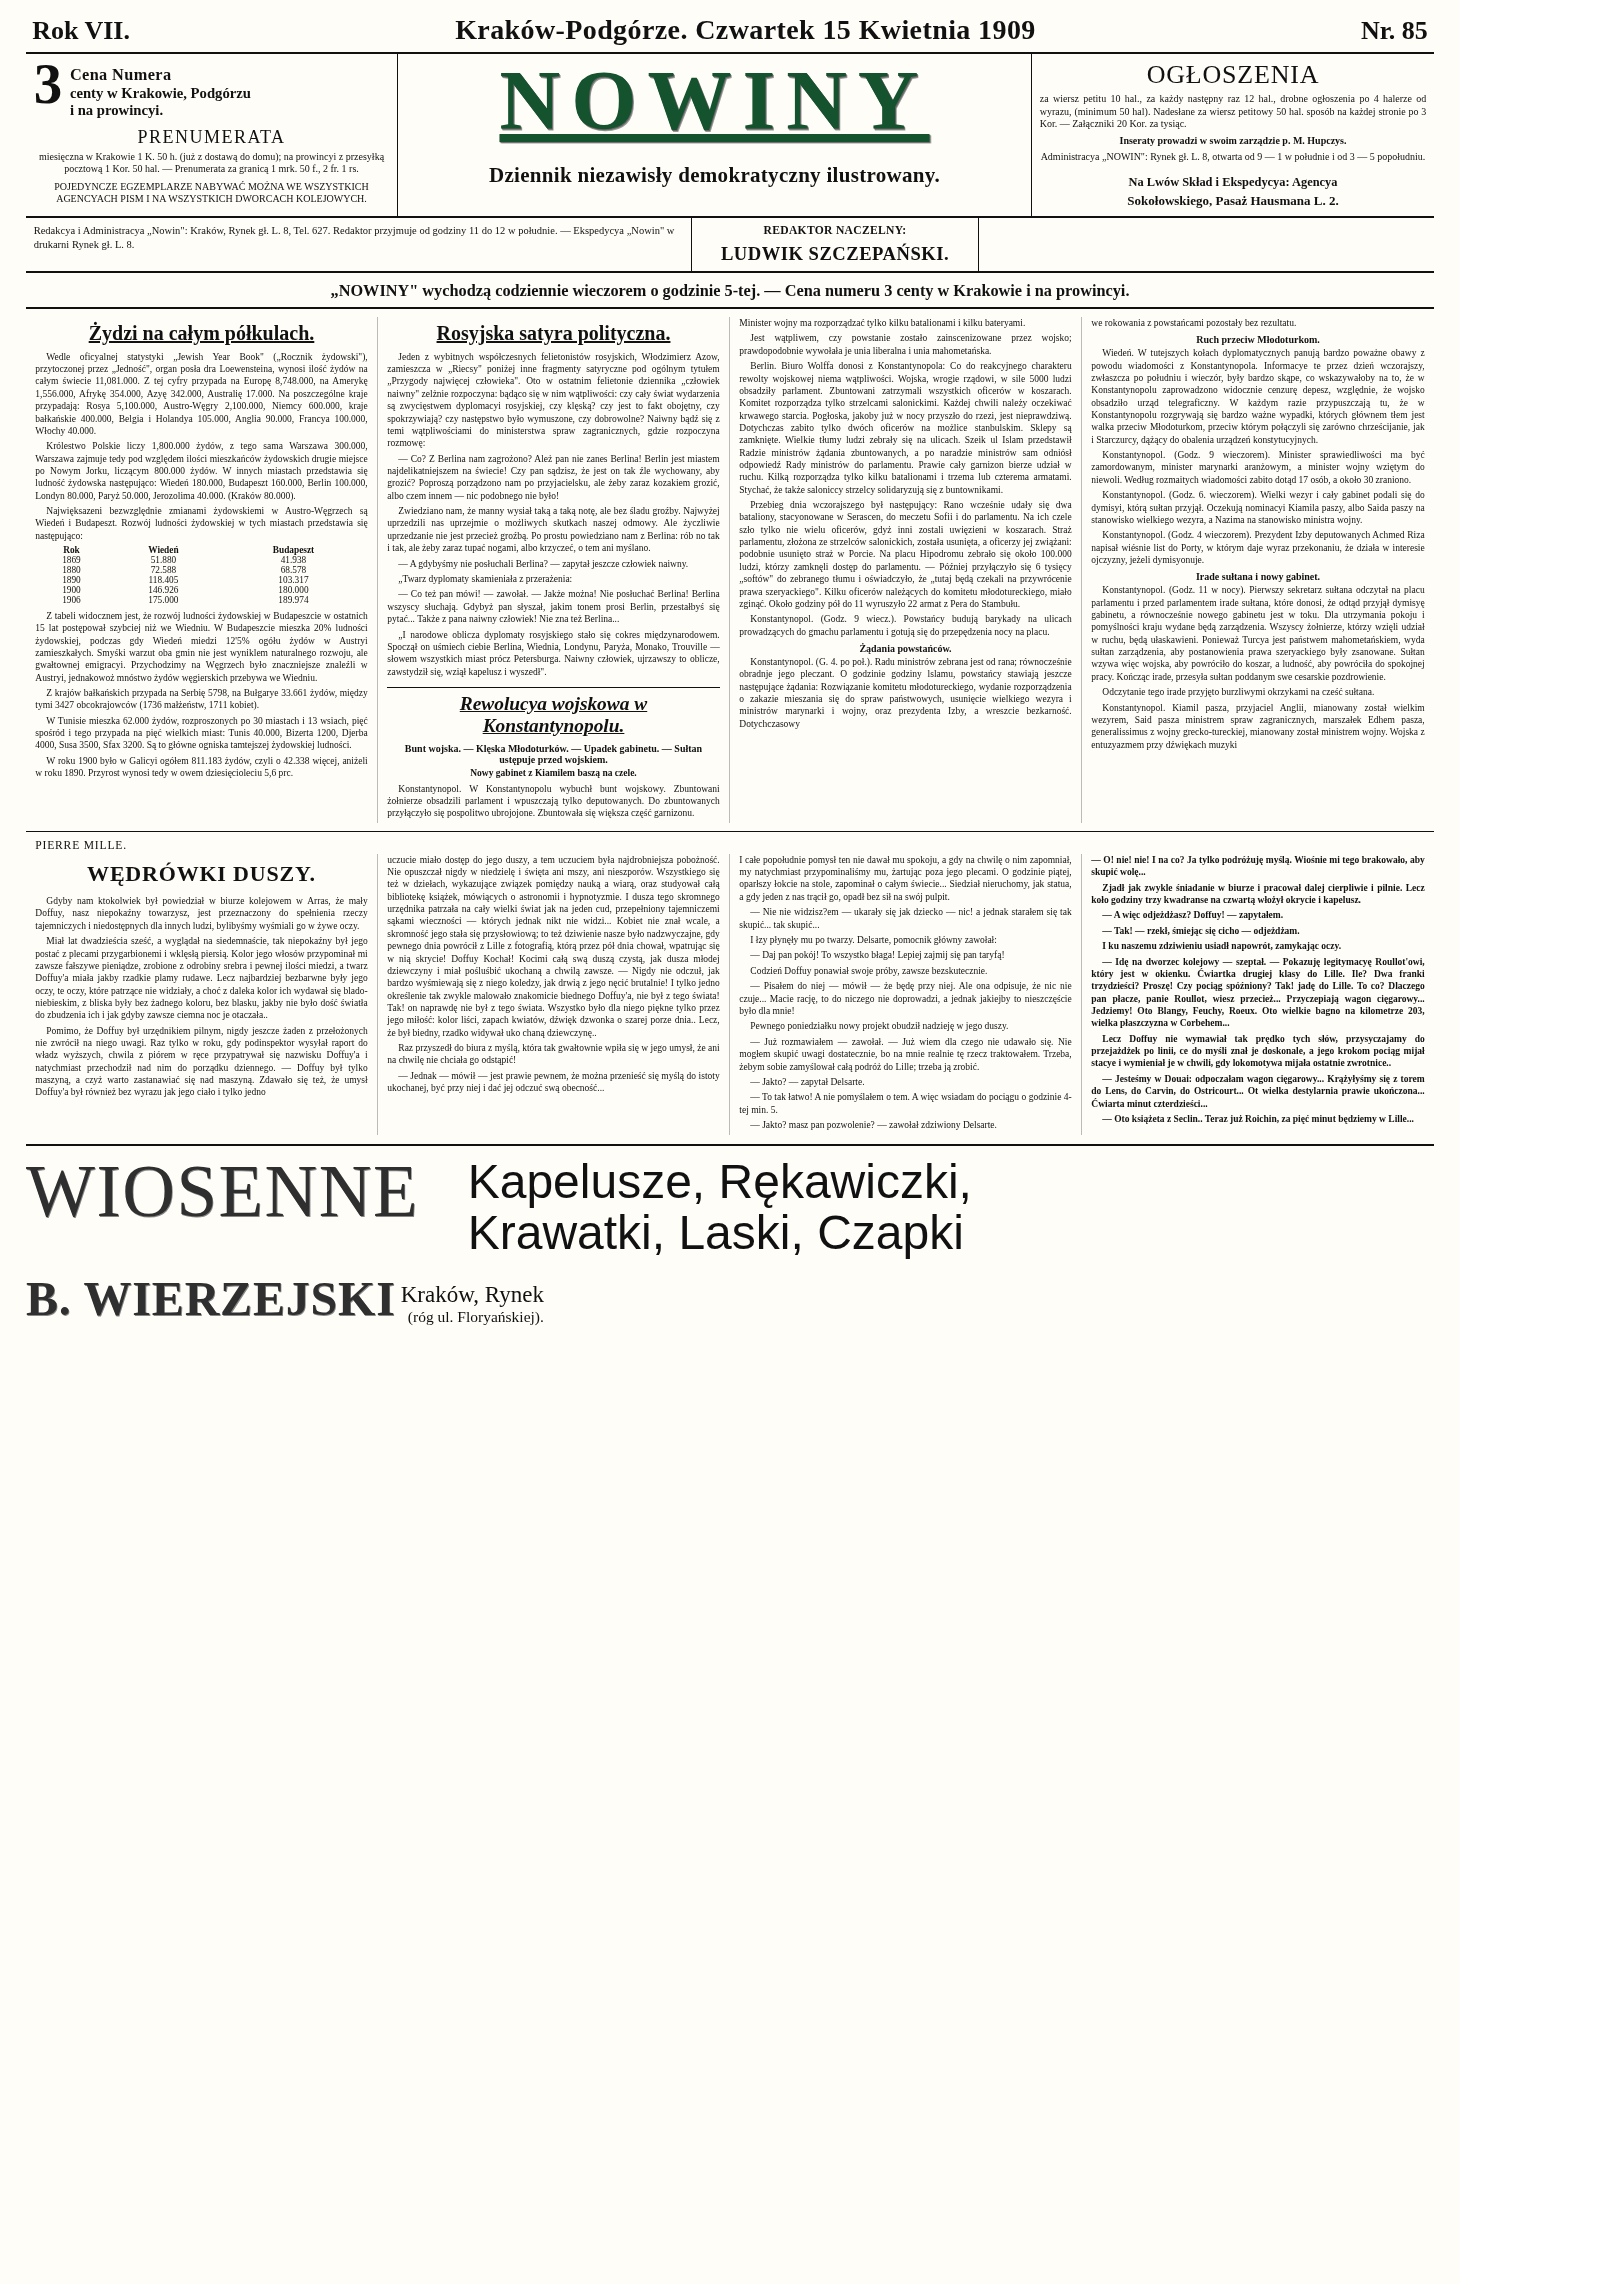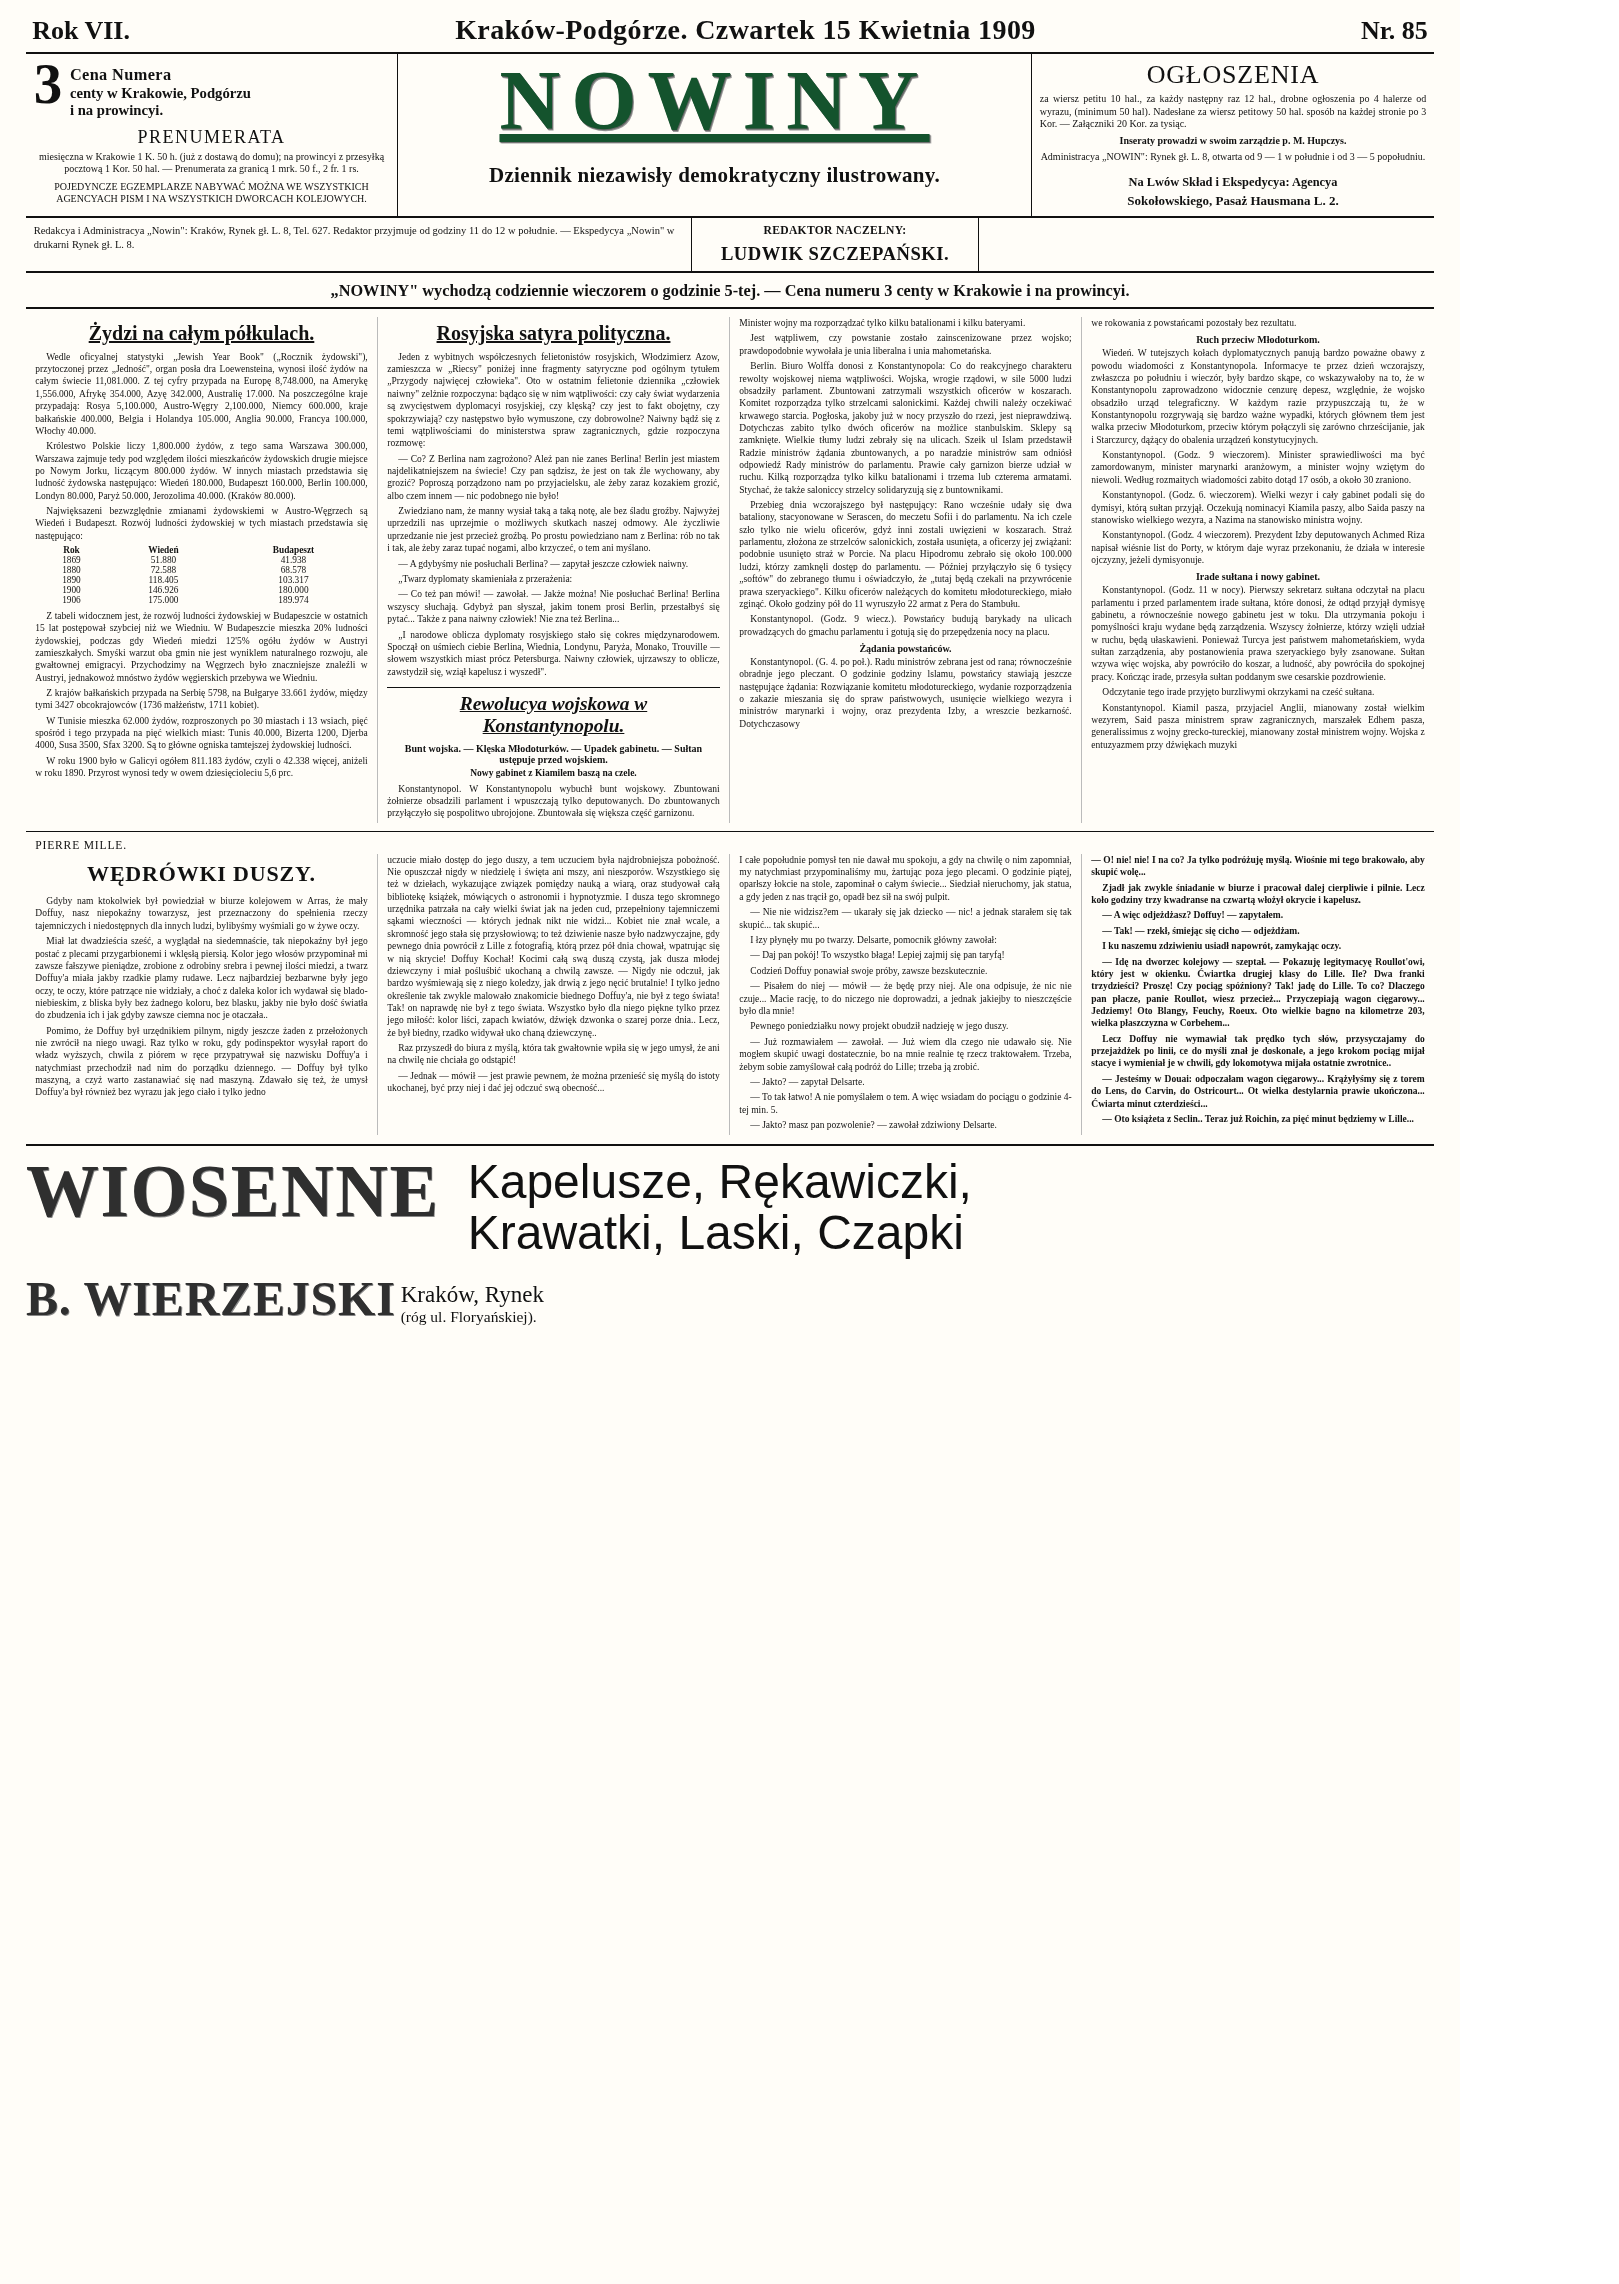--- a/index.html
+++ b/index.html
@@ -112,36 +112,36 @@
   .fcol:last-child{border-right:0;font-weight:bold;}
   .feuil-h{font-size:22px; font-weight:bold; text-align:center; letter-spacing:0.8px; margin:7.7px 0 7.7px;}
 
   
   .ad{
     margin-top:9.3px; border-top:2.3px solid #111; padding-top:11px;
     display:flex; align-items:flex-start;
   }
   .ad-left{width:434px;}
   .ad-big{
-    font-size:73px; font-weight:bold; letter-spacing:1.5px; line-height:.95;
+    font-size:73px; font-weight:normal; letter-spacing:1.5px; line-height:.95;
     font-family:"Liberation Serif",serif;
     color:#2f2f2f; text-shadow:0.8px 0.8px 0 #888;
   }
   .ad-right{flex:1; padding-left:7.7px;}
   .ad-r1,.ad-r2{font-size:48px; line-height:1.06; font-family:"Liberation Sans",sans-serif;}
   .ad-bottom{display:flex; align-items:flex-end; margin-top:12.4px;}
   .ad-b-left{width:775px; font-size:26px;}
   .ad-b-left b{font-weight:bold;}
   .ad-b-right{flex:1; display:flex; align-items:flex-end; gap:5px;}
   .ad-name{
     font-size:48px; font-weight:bold; letter-spacing:0.8px;
     font-family:"Liberation Serif",serif;
     color:#2f2f2f; text-shadow:0.8px 0.8px 0 #888;
   }
-  .ad-addr{font-size:23px; line-height:1.15;}
+  .ad-addr{font-size:23px; line-height:1.15;text-align:right;}
   .ad-addr .a2{font-size:15.5px;}
   .smallnum{font-size:8.5px; text-align:center;}
 </style>
 </head>
 <body>
 
 <div class="page">
 
   <div class="topline">
     <div class="year">Rok VII.</div>

